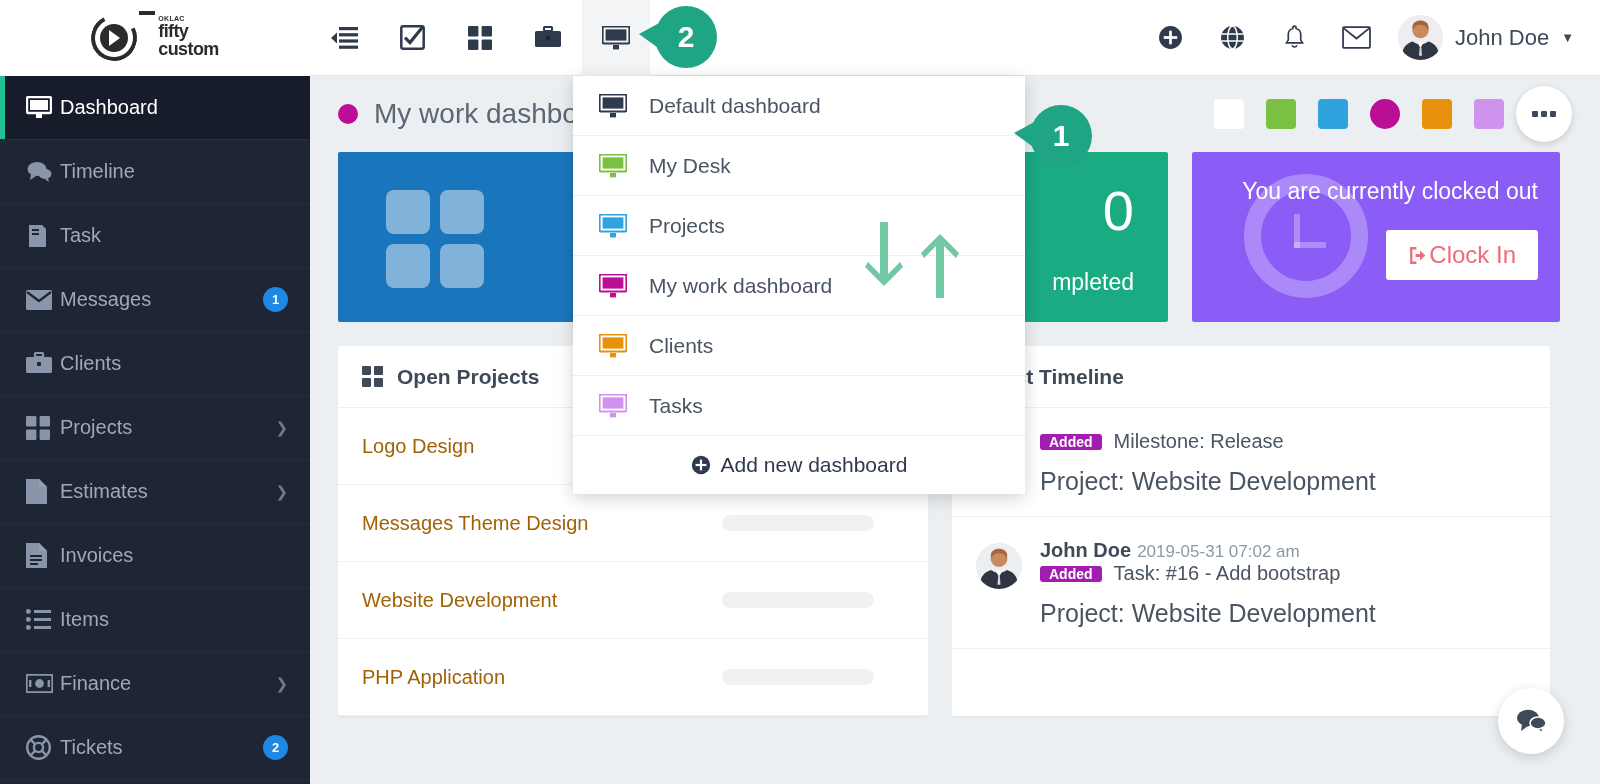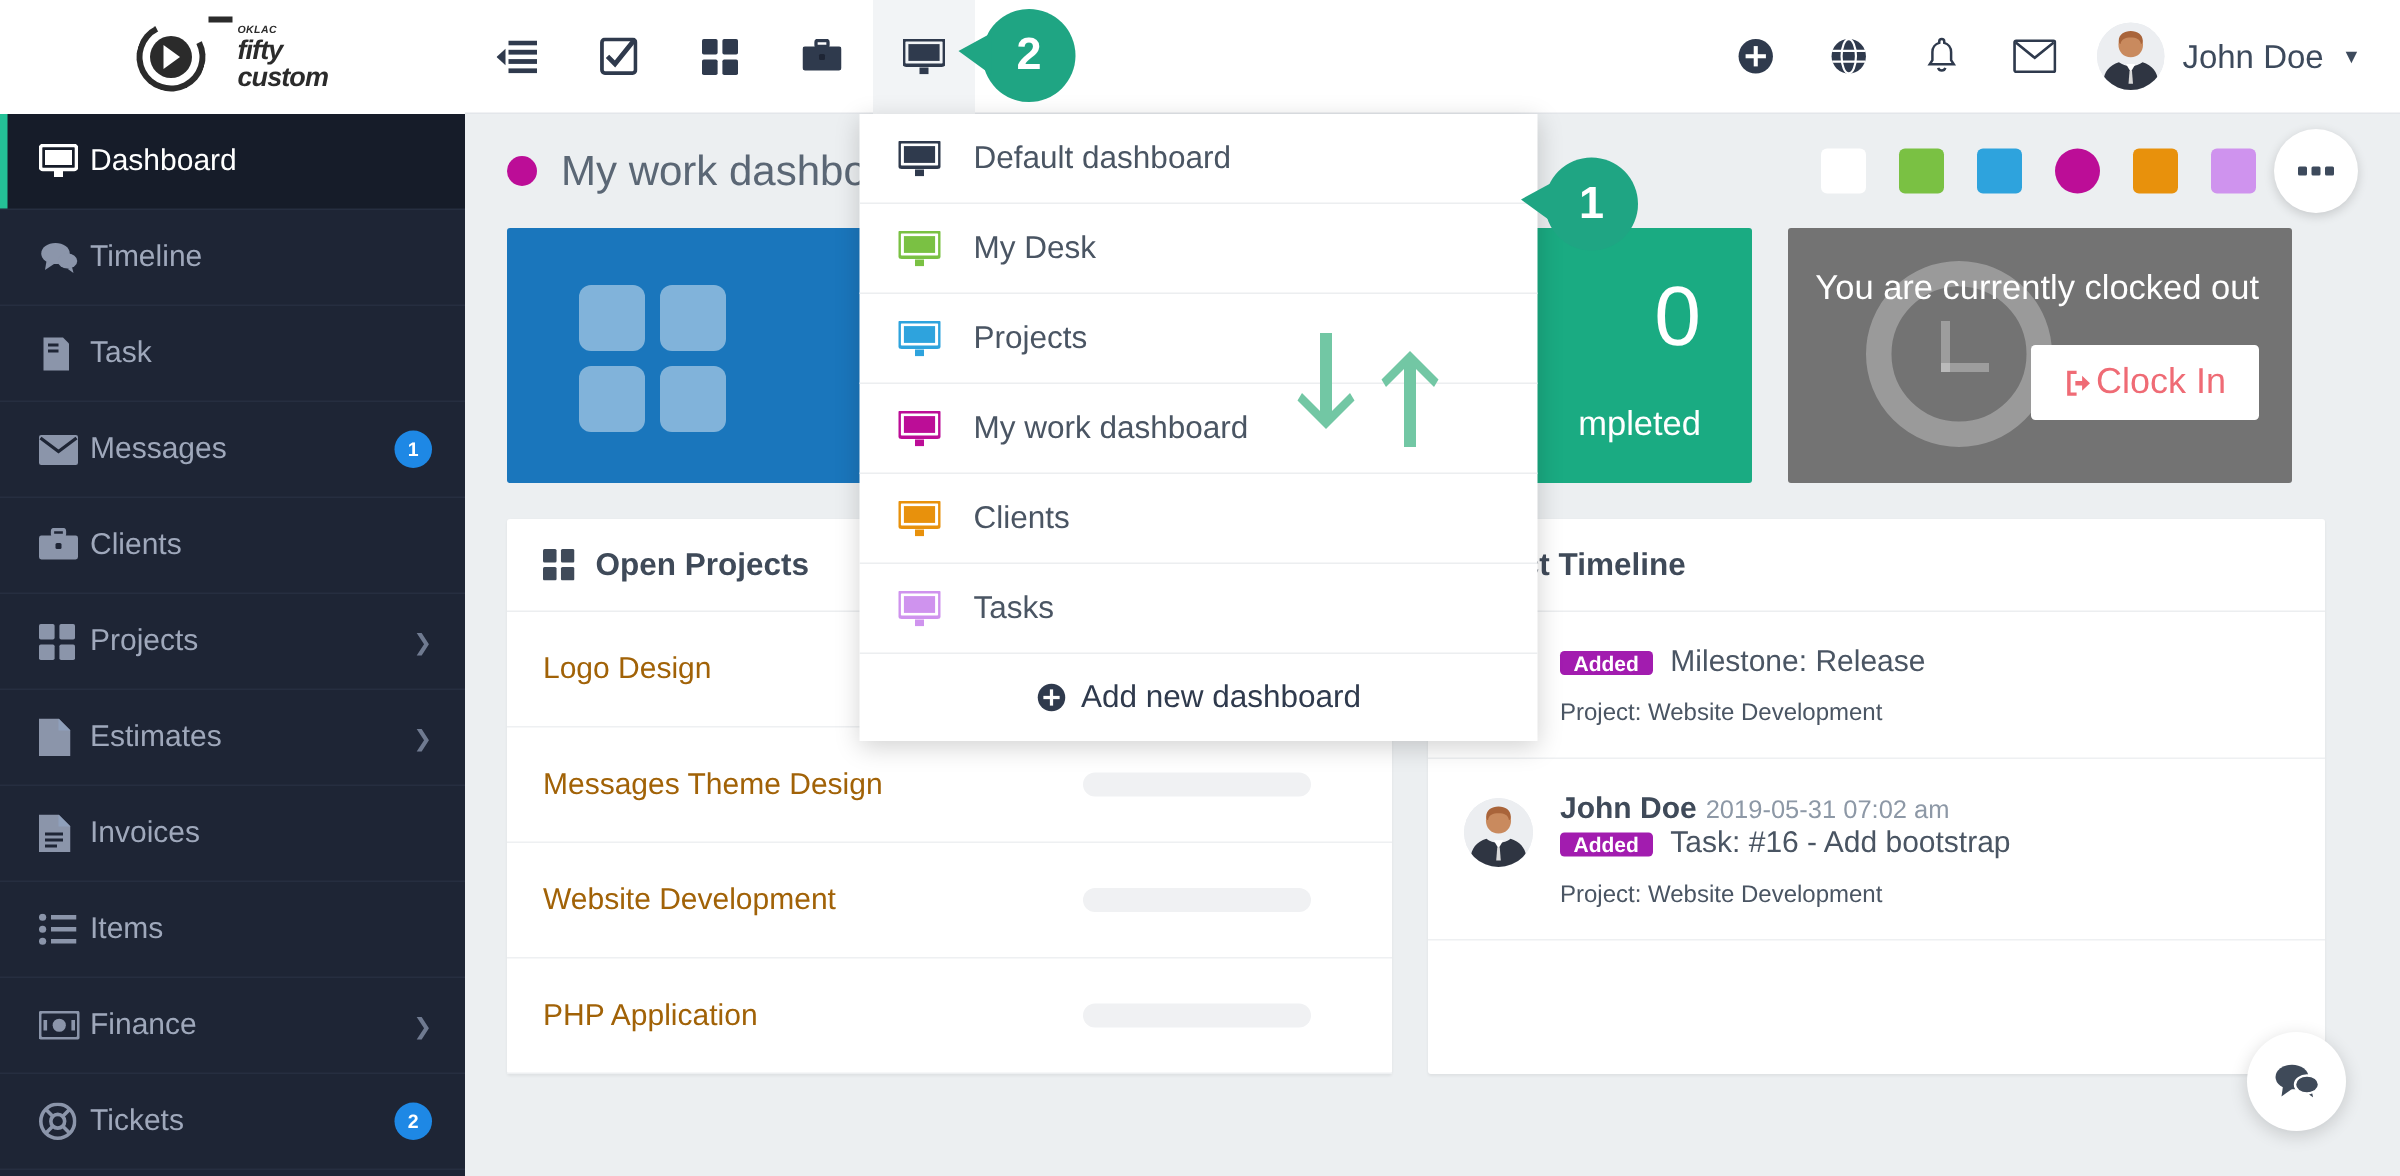--- a/index.html
+++ b/index.html
@@ -14,21 +14,21 @@
   
   #sidebar {
     position: absolute; left: 0; top: 0;
     width: 310px; height: 784px;
     background: #1e2535;
   }
   #logo-area {
     height: 76px; background: #ffffff;
     display: flex; align-items: center; justify-content: center;
   }
-  .logo-wrap { display: flex; align-items: center; gap: 21px; position: relative; font-style: italic; }
+  .logo-wrap { display: flex; gap: 21px; position: relative; }
   .logo-mark { position: relative; width: 46px; height: 46px; }
   .logo-ring {
     position: absolute; inset: 0;
     border: 4px solid #2b2b2b; border-radius: 50%;
     border-top-color: transparent;
     transform: rotate(18deg);
   }
   .logo-inner {
     position: absolute; left: 9px; top: 9px; width: 28px; height: 28px;
     background: #2b2b2b; border-radius: 50%;
@@ -145,21 +145,21 @@
     box-shadow: 0 2px 7px rgba(0,0,0,.16); cursor: pointer;
     margin-left: 12px;
   }
   .more-btn span { width: 6px; height: 6px; background: #3d4a5c; border-radius: 1px; margin: 0 1.5px; display:block; }
 
   
   #cards { display: flex; gap: 24px; height: 170px; }
   .card { border-radius: 2px; position: relative; overflow: hidden; color: #fff; }
   #card-blue { width: 448px; background: #1a76bc; }
   #card-green { width: 358px; background: #1aab82; }
-  #card-red { width: 336px; background: #737373; padding-left: 16px; }
+  #card-red { width: 368px; background: #8b5cf6; padding-left: 16px; }
   .card-grid-ico { position: absolute; left: 48px; top: 38px; }
   .card-grid-ico i {
     display: block; position: absolute; width: 44px; height: 44px;
     background: rgba(255,255,255,.45); border-radius: 8px;
   }
   .card-num {
     position: absolute; right: 34px; top: 26px;
     font-size: 56px; font-weight: 300;
   }
   .card-lbl {
@@ -201,21 +201,21 @@
   .bar-fill { height: 100%; background: #2b7cc0; border-radius: 8px; }
 
   .tl-row { padding: 22px 24px 20px 24px; border-bottom: 1px solid #eef0f2; display: flex; gap: 18px; }
   .tl-av { width: 46px; height: 46px; border-radius: 50%; background: #e7eaee; overflow: hidden; position: relative; flex: none; margin-top: 4px;}
   .tl-body { flex: 1; }
   .tl-l1 { font-size: 20px; color: #3f4a59; margin-bottom: 14px; }
   .tl-l1 b { font-weight: bold; }
   .tl-date { color: #8d98a6; font-size: 17px; margin-left: 6px; }
   .tl-l2 { font-size: 20px; color: #4a5563; margin-bottom: 14px; display: flex; align-items: center; gap: 12px; }
   .tag-added { background: #a21caf; color: #fff; font-size: 14px; font-weight: bold; padding: 0 9px; border-radius: 3px; }
-  .tl-l3 { font-size: 16px; color: #4a5563; }
+  .tl-l3 { font-size: 25px; color: #4a5563; }
 
   
   #dropdown {
     position: absolute; left: 573px; top: 76px;
     width: 452px;
     background: #fff;
     box-shadow: 0 4px 16px rgba(0,0,0,.18);
     z-index: 50;
   }
   .dd-item {

